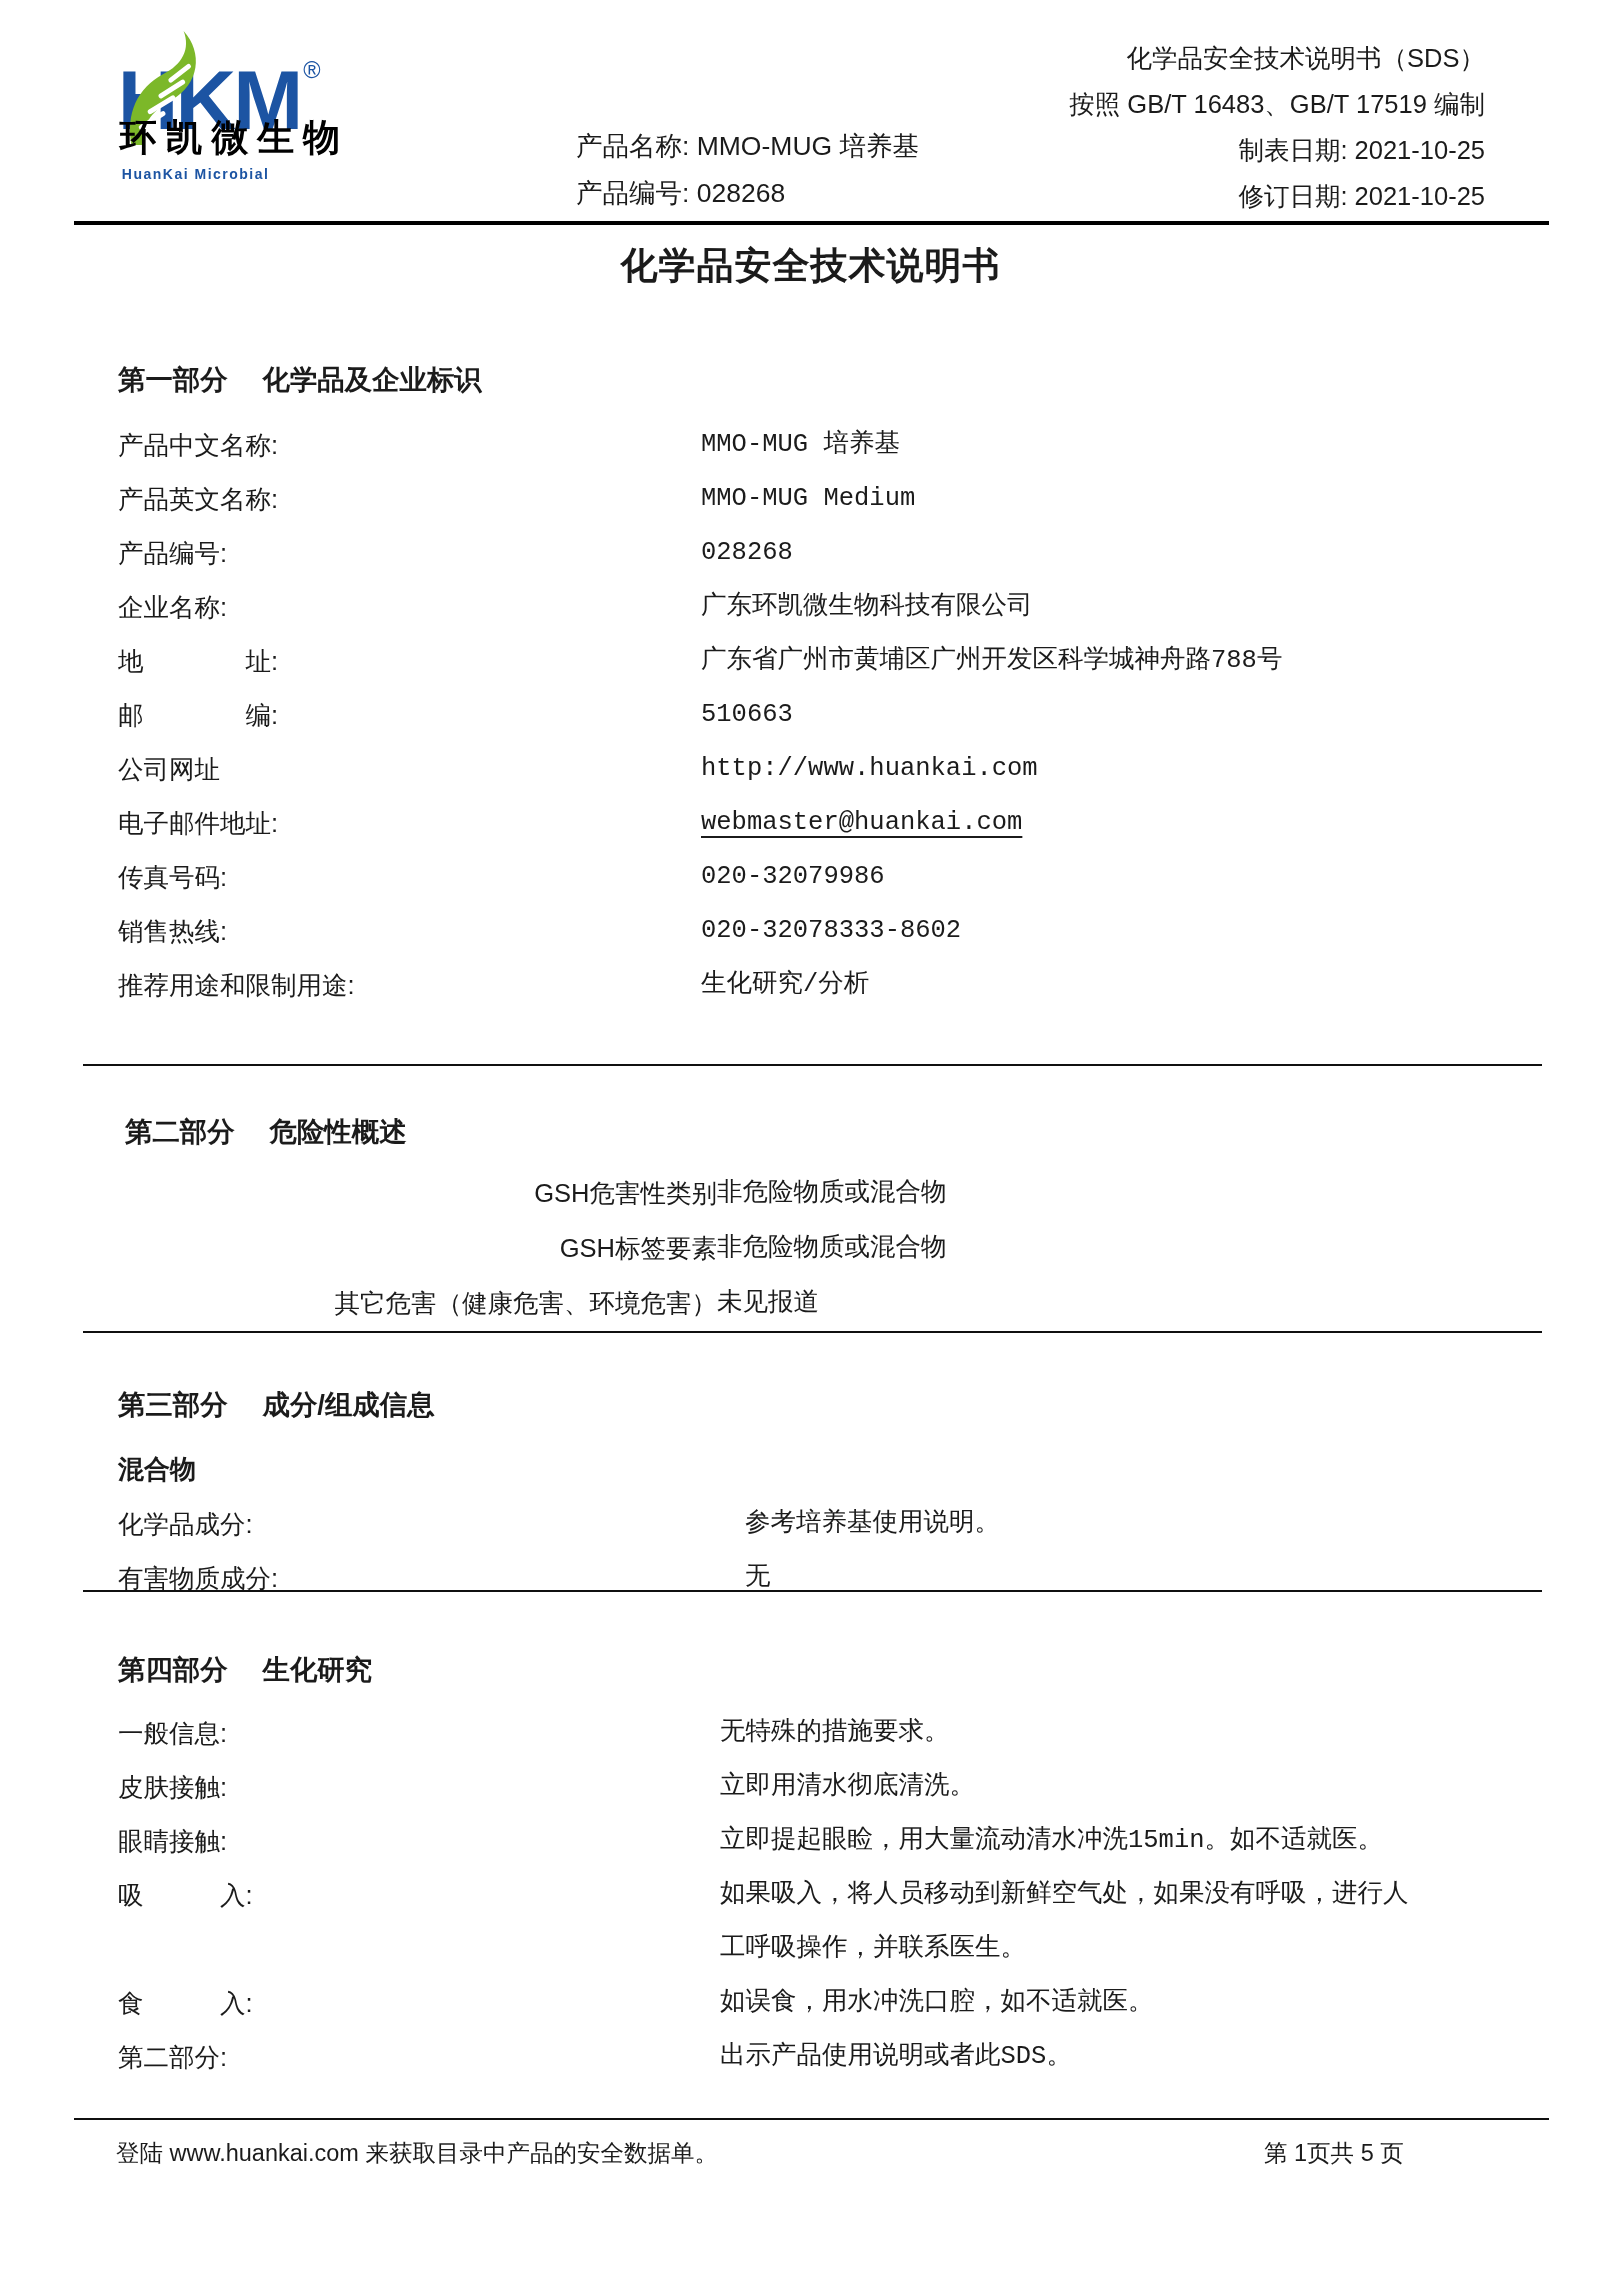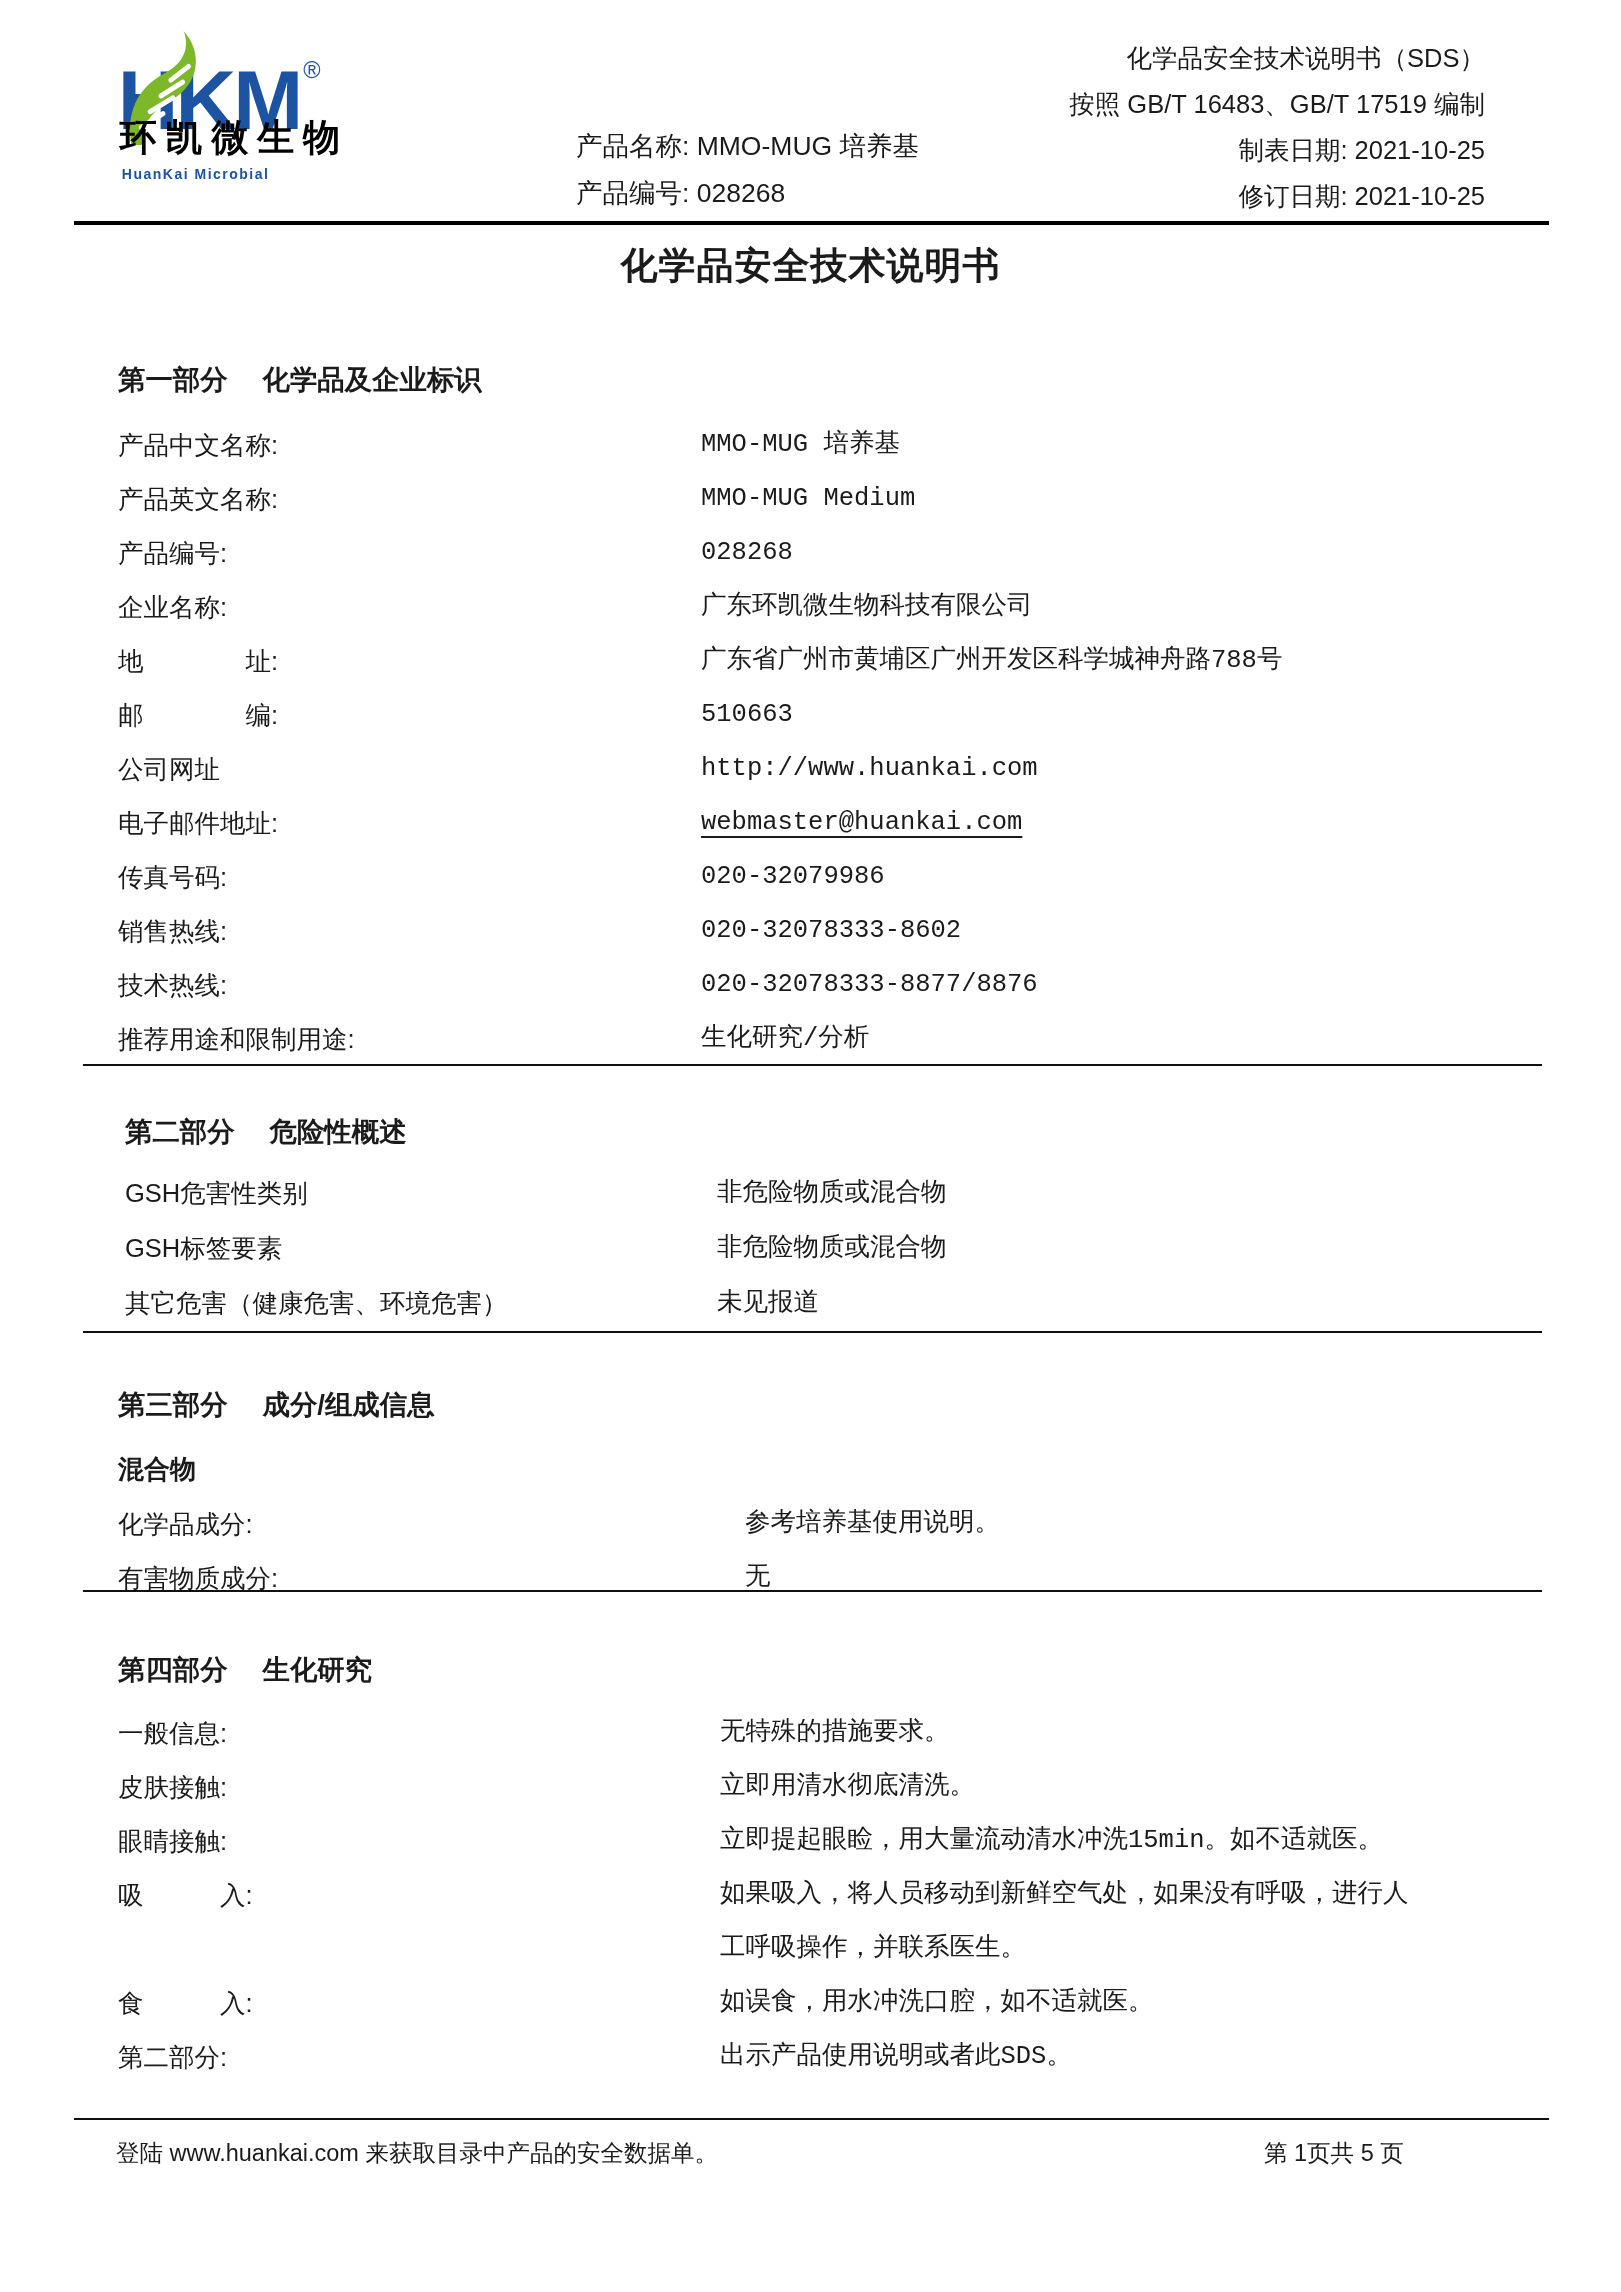--- a/index.html
+++ b/index.html
@@ -29,21 +29,21 @@
   
   .section{position:absolute;left:118px;right:69px;}
   .sec-head{font-size:27.4px;font-weight:bold;height:37px;line-height:37px;white-space:nowrap;}
   .sec-num{margin-right:35px;}
   .sub-head{font-size:26px;font-weight:bold;line-height:39px;margin-top:27px;}
   .rows{margin-top:19.6px;}
   .row{display:flex;align-items:flex-start;font-size:25.5px;line-height:54px;min-height:54px;}
   .lbl{flex:0 0 auto;white-space:pre;}
   .val{flex:1 1 auto;white-space:pre-line;font-family:Liberation Mono, monospace;}
   .s1 .lbl{width:583px;}
-  .s2 .lbl{width:592px;}
+  .s2 .lbl{width:592px;text-align:right;}
   .s2 .row{line-height:55px;min-height:55px;}
   .s2{left:125px;}
   .s3 .lbl{width:627px;}
   .s3 .rows{margin-top:7.8px;}
   .s4 .lbl{width:602px;}
   .s4 .rows{margin-top:17.6px;}
   .u{text-decoration:underline;text-underline-offset:6.9px;text-decoration-thickness:2px;}
 
   .rule{position:absolute;left:83px;width:1459px;height:2px;background:#101010;}
   #rule-s1{top:1064px;}
@@ -130,24 +130,20 @@
         </div>
       <div class="row">
           <span class="lbl">传真号码:</span>
           <span class="val">020-32079986</span>
         </div>
       <div class="row">
           <span class="lbl">销售热线:</span>
           <span class="val">020-32078333-8602</span>
         </div>
       <div class="row">
-          <span class="lbl">技术热线:</span>
-          <span class="val">020-32078333-8877/8876</span>
-        </div>
-      <div class="row">
           <span class="lbl">推荐用途和限制用途:</span>
           <span class="val">生化研究/分析</span>
         </div>
     </div>
   </div>
   <div class="rule" id="rule-s1"></div>
 
   <div class="section s2" style="top:1113px;">
     <div class="sec-head">
       <span class="sec-num">第二部分</span><span>危险性概述</span>

